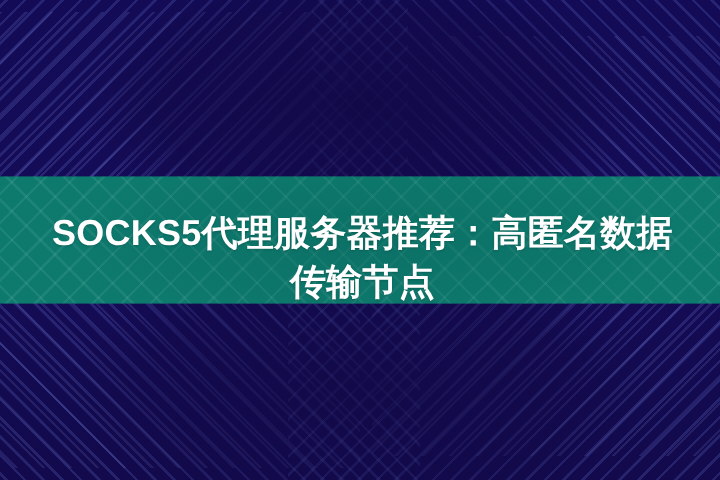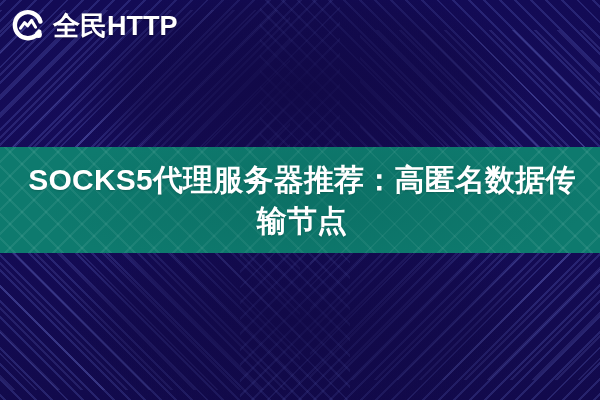--- a/index.html
+++ b/index.html
@@ -156,21 +156,21 @@
       );
   }
   .band-shade {
     position: absolute; inset: 0;
     background: radial-gradient(ellipse 330px 90px at 52% 50%, rgba(10,105,95,0.55) 0%, rgba(10,105,95,0.18) 60%, rgba(10,105,95,0) 85%);
   }
 
   .band-title {
     position: relative;
     z-index: 3;
-    margin: 0;
+    margin: 15px;
     padding: 12px 18px 0 22px;
     color: #ffffff;
     font-size: 30px;
     line-height: 41px;
     font-weight: 700;
     letter-spacing: 0.2px;
     text-align: center;
     text-shadow: 0 1px 2px rgba(0,0,0,0.18);
     white-space: pre-line;
   }
@@ -211,28 +211,20 @@
   <div class="fan fan-tl2"></div>
   <div class="fan fan-tr"></div>
   <div class="fan fan-tr2"></div>
   <div class="fan fan-bl"></div>
   <div class="fan fan-bl2"></div>
   <div class="fan fan-br"></div>
   <div class="fan fan-br2"></div>
 
   <div class="vignette"></div>
 
-  <div class="logo">
-    <svg class="logo-mark" viewBox="0 0 34 34" aria-hidden="true">
-      <path d="M28.2 22.6 A13 13 0 1 1 29.4 12.6" fill="none" stroke="#ffffff" stroke-width="4.4" stroke-linecap="round"></path>
-      <path d="M9.5 19.2 L13.6 13.6 L16.6 16.8 L20.6 11.4 L24.6 18.2" fill="none" stroke="#ffffff" stroke-width="3" stroke-linejoin="round" stroke-linecap="round"></path>
-      <circle cx="27.4" cy="25.6" r="3.5" fill="#ffffff"></circle>
-    </svg>
-    <span class="logo-text">全民HTTP</span>
-  </div>
 
   <div class="band">
     <div class="band-hatch"></div>
     <div class="band-shade"></div>
     <h1 class="band-title">SOCKS5代理服务器推荐：高匿名数据传输节点</h1>
   </div>
 
 </div>
 
 </body></html>

